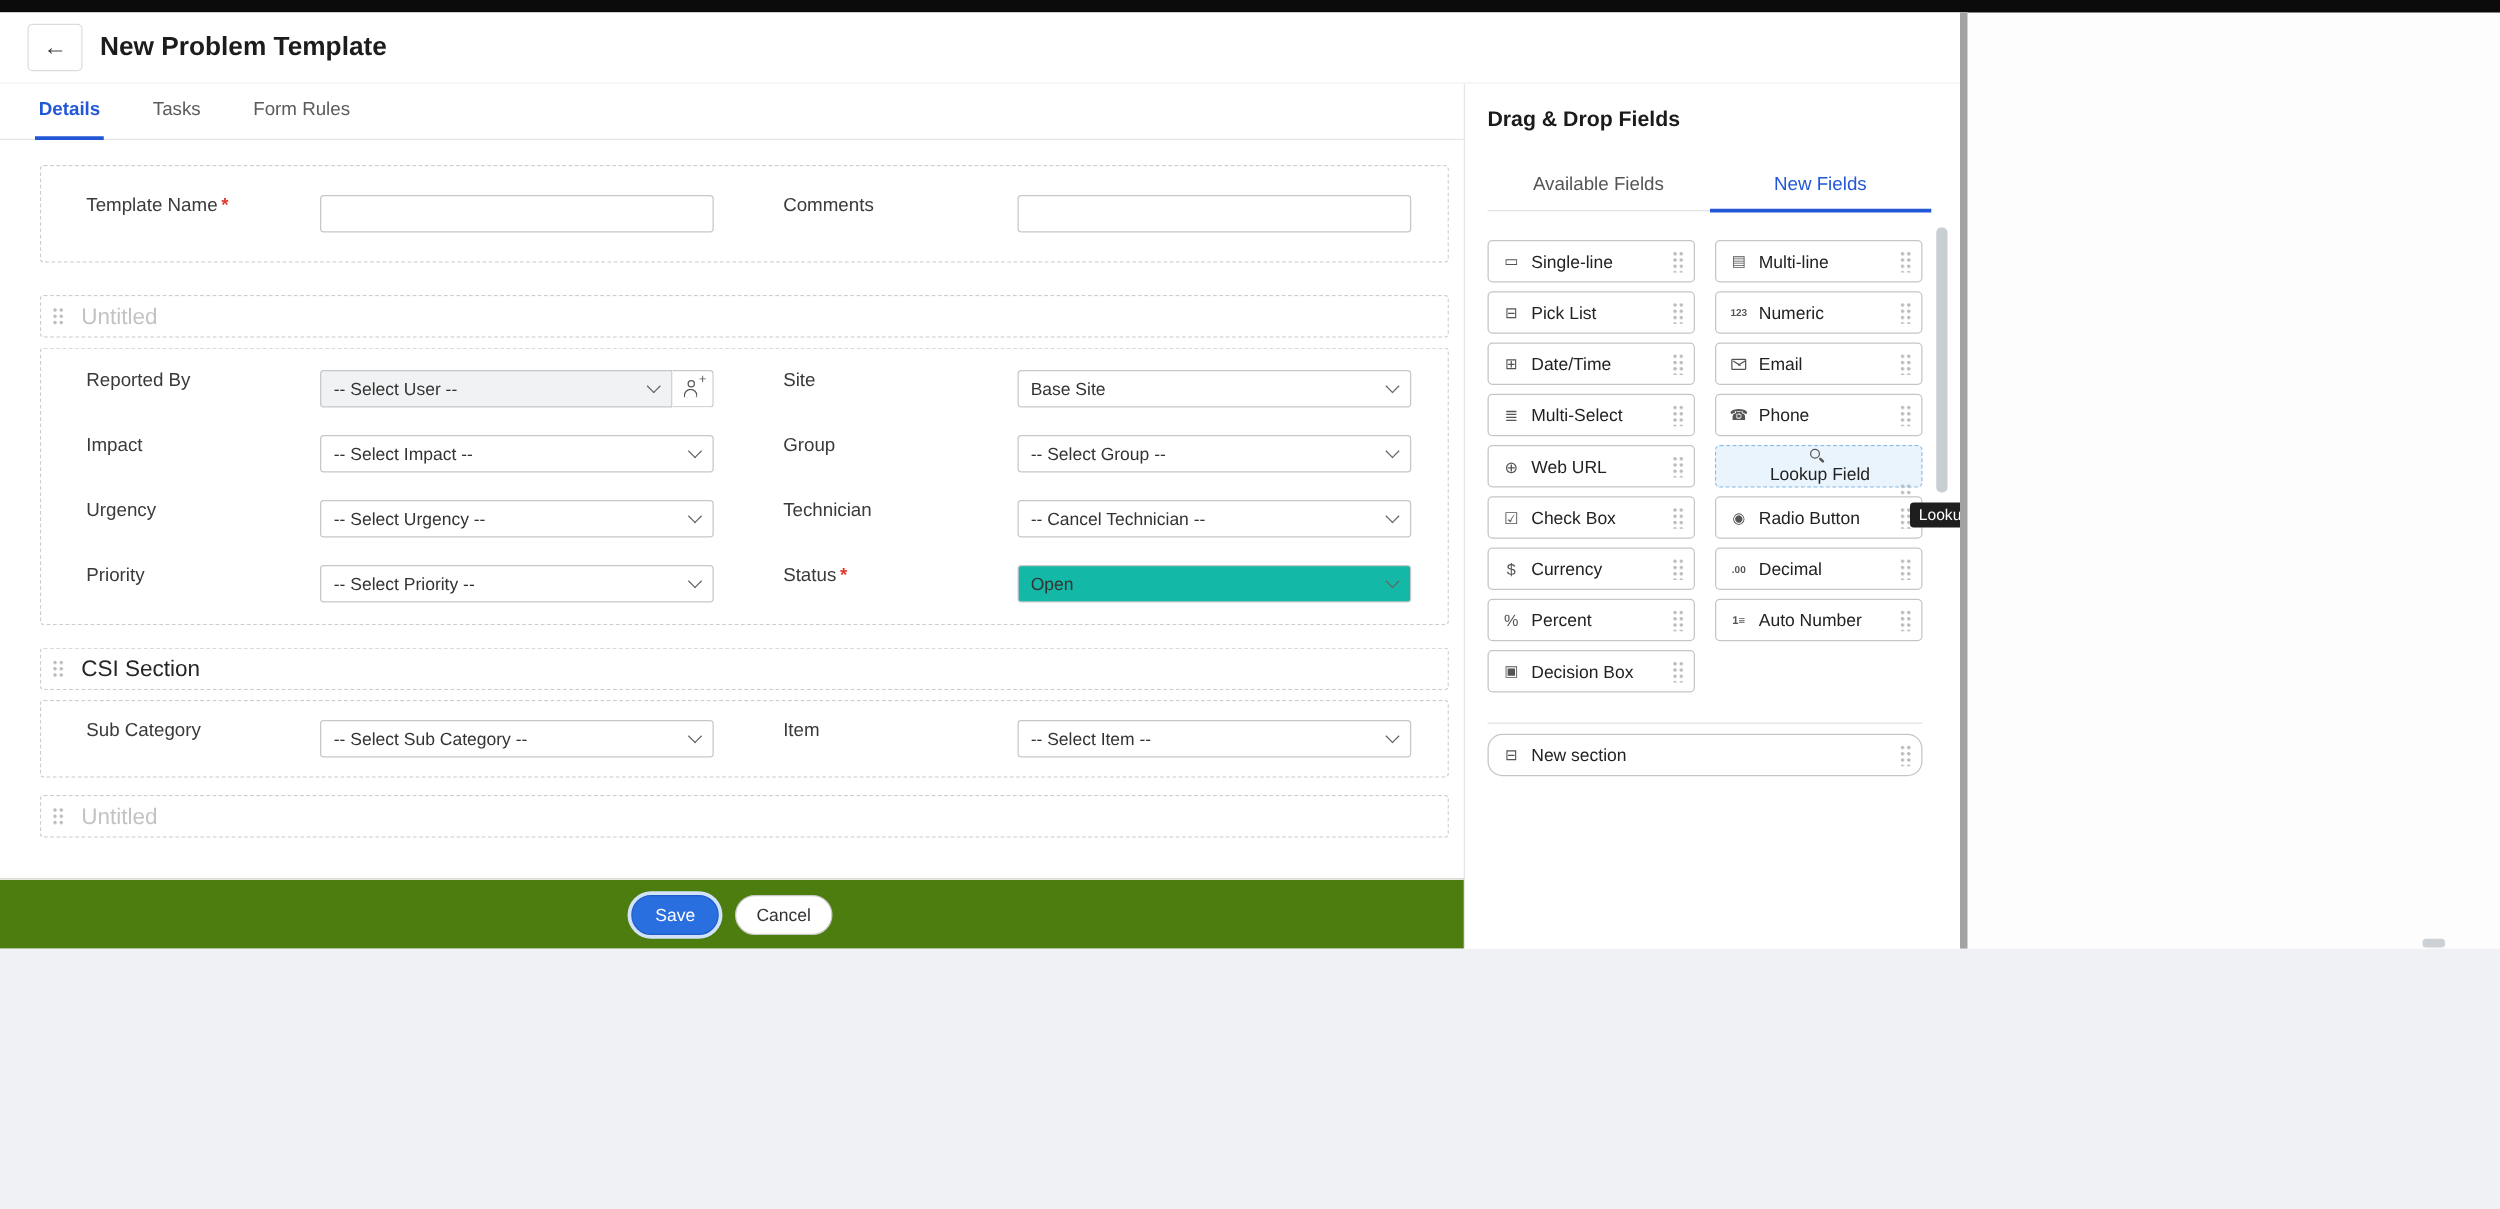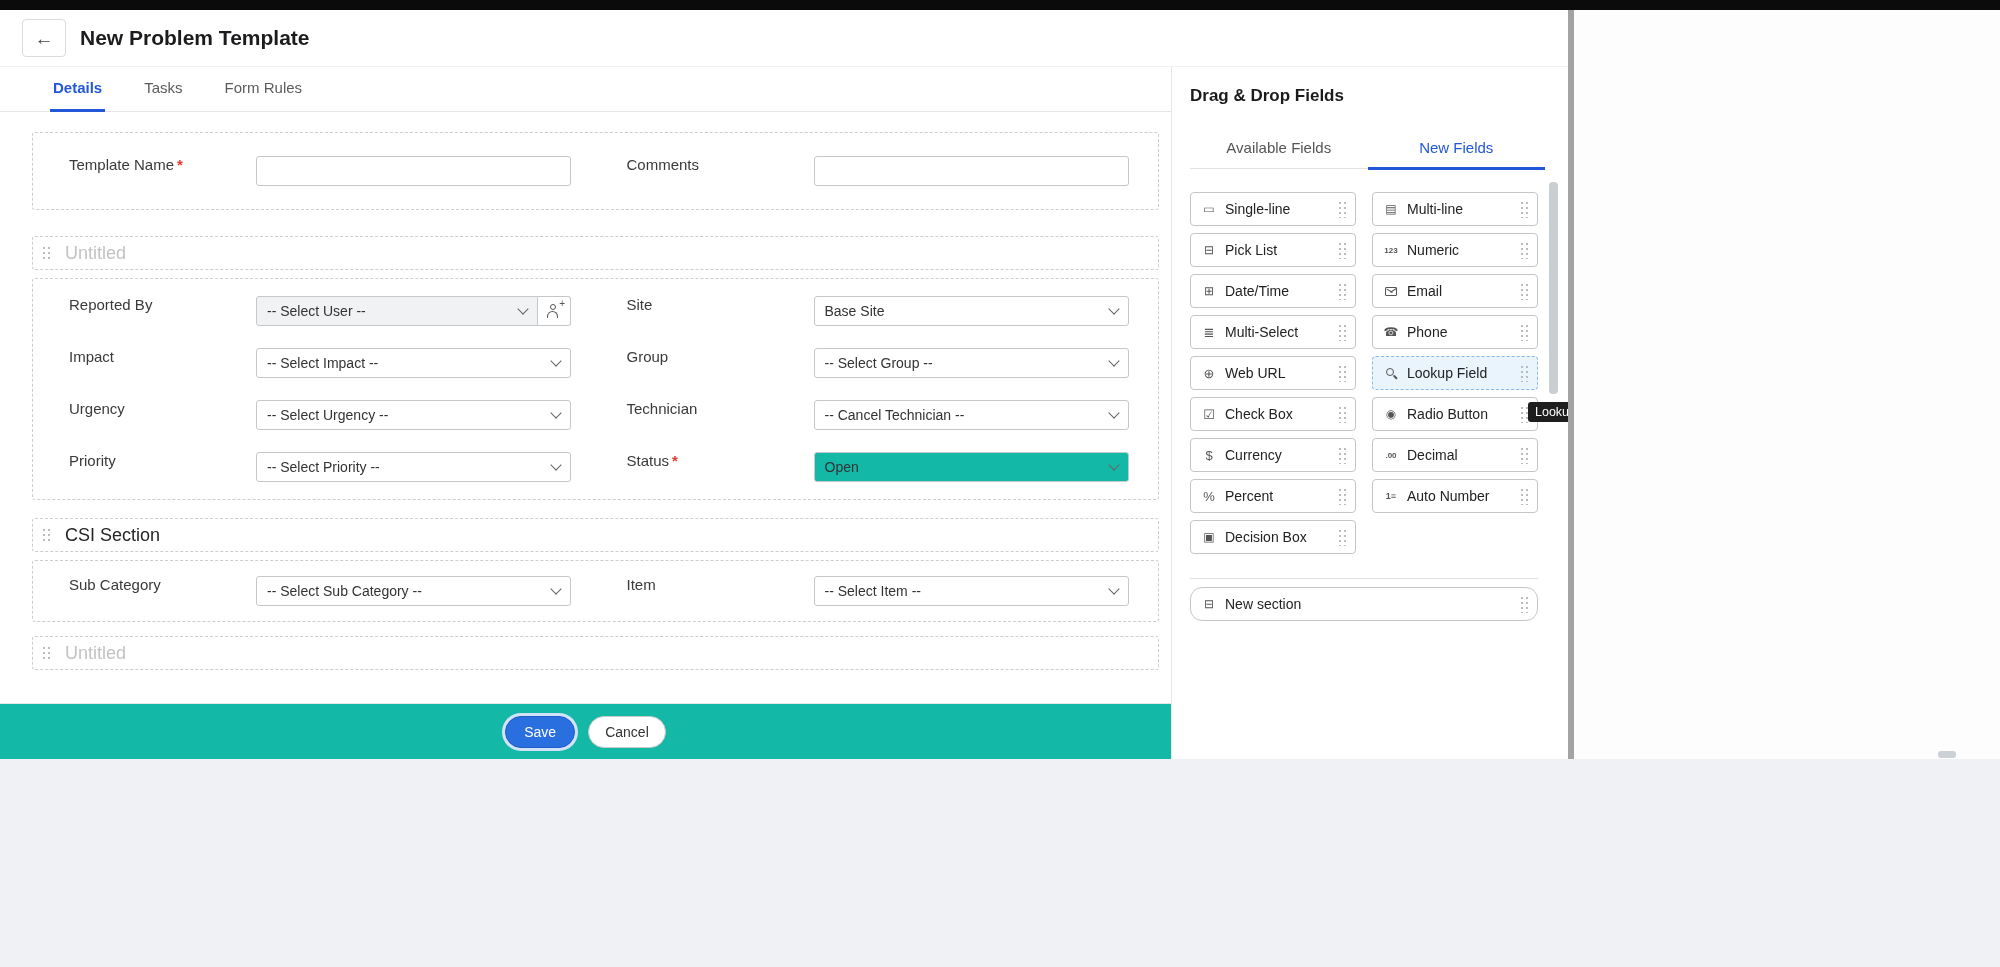--- a/index.html
+++ b/index.html
@@ -17,21 +17,21 @@
             border-radius:4px;display:flex;align-items:center;justify-content:center;cursor:pointer;padding:0;}
   .back-arrow-icon{font-size:19px;color:#444;line-height:1;}
   .back-arrow-icon::before{content:"\2190";}
   .page-title{position:absolute;left:80px;top:0;height:56px;line-height:56px;margin:0;
               font-size:21px;font-weight:700;color:#1c1c1e;}
 
   .main{position:absolute;left:0;top:56px;width:100%;height:693px;}
 
   
   .left-panel{position:absolute;left:0;top:0;width:1172px;height:100%;background:#fff;border-right:1px solid #e5e6e8;box-sizing:border-box;}
-  .tabs{position:absolute;left:0;top:0;right:0;height:46px;border-bottom:1px solid #e5e5e5;display:flex;padding-left:50px;box-sizing:border-box;}
+  .tabs{position:absolute;left:0;top:0;right:0;height:46px;border-bottom:1px solid #e5e5e5;display:flex;padding-left:28px;box-sizing:border-box;}
   .tab{margin-right:36px;display:flex;align-items:center;font-size:15px;color:#5b5b5b;
        border-bottom:3px solid transparent;margin-bottom:-1px;padding:0 3px;cursor:pointer;}
   .tab.active{color:#2257d7;font-weight:700;border-bottom-color:#2257d7;}
 
   .form-scroll{position:absolute;left:0;top:46px;right:0;bottom:55px;overflow:hidden;padding:20px 12px 0 32px;box-sizing:border-box;}
   .dash-box{border:1px dashed #cdcdcd;border-radius:3px;background:#fff;box-sizing:border-box;}
   .top-box{padding:23px 24px 23px 36px;margin-bottom:26px;}
   .fgrid{display:grid;grid-template-columns:1fr 1fr;column-gap:50px;row-gap:22px;}
   .field{display:flex;}
   .field>label{width:187px;flex:none;font-size:15px;color:#3a3a3a;display:flex;gap:3px;align-items:flex-start;}
@@ -58,42 +58,42 @@
   .sec-head{height:34px;display:flex;align-items:center;gap:13px;padding-left:9px;margin-bottom:8px;}
   .sec-title{font-size:18px;color:#262626;}
   .sec-head.muted .sec-title{color:#c3c3c3;}
   .sec-body{padding:17px 24px 17px 36px;margin-bottom:18px;}
   .sec-body.csi{padding-top:15px;padding-bottom:15px;margin-bottom:14px;}
 
   .grip{width:10px;height:14px;flex:none;cursor:grab;
         background-image:radial-gradient(circle at 2px 2px,#b9bcbf 1.2px,transparent 1.5px);
         background-size:5px 5px;}
 
-  .form-footer{position:absolute;left:0;right:0;bottom:0;height:55px;background:#14b8a6;border-top:1px solid #e7e7e7;
+  .form-footer{position:absolute;left:0;right:0;bottom:0;height:55px;background:#4d7c0f;border-top:1px solid #e7e7e7;
                display:flex;align-items:center;justify-content:center;gap:13px;}
   .save-btn{background:#2a6fe0;border:1px solid #1f5ec9;color:#fff;border-radius:17px;padding:7px 18px;font-size:14px;
             font-family:inherit;cursor:pointer;box-shadow:0 0 0 3px #d2e2f9;}
   .cancel-btn{background:#fff;border:1px solid #c9c9c9;color:#333;border-radius:17px;padding:7px 16px;font-size:14px;
               font-family:inherit;cursor:pointer;}
 
   
   .sidebar{position:absolute;left:1172px;top:0;width:396px;height:100%;box-sizing:border-box;padding-left:18px;background:#fff;}
   .sb-title{margin:20px 0 0;font-size:17px;font-weight:700;color:#1b1b1b;}
   .sb-tabs{display:flex;width:355px;margin-top:21px;height:42px;border-bottom:1px solid #e2e2e2;box-sizing:border-box;}
   .sb-tab{flex:1;display:flex;align-items:center;justify-content:center;font-size:15px;color:#555;
           border-bottom:3px solid transparent;margin-bottom:-2px;cursor:pointer;}
   .sb-tab.active{color:#2257d7;border-bottom-color:#2257d7;}
 
   .fgrid2{display:grid;grid-template-columns:166px 166px;gap:7px 16px;margin-top:23px;}
   .fbtn{height:34px;border:1px solid #c3c5c8;border-radius:4px;background:#fff;display:flex;align-items:center;
         padding:0 7px 0 9px;box-sizing:border-box;cursor:grab;}
   .fbtn .fico{width:18px;flex:none;color:#555;font-size:12px;display:flex;align-items:center;justify-content:center;margin-right:7px;}
   .fbtn .flab{font-size:14px;color:#222;white-space:nowrap;}
   .fbtn .grip{margin-left:auto;height:17px;}
-  .fbtn.hl{background:#eaf4fd;border:1px dashed #8abae4;}
+  .fbtn.hl{background:#eaf4fd;border:1px dashed #8abae4;flex-direction:column;}
   .wide{width:348px;}
   .sb-divider{width:348px;border-top:1px solid #e2e2e2;margin-top:24px;}
   .new-sec{margin-top:8px;border-radius:12px;}
 
   
   .i-single::before{content:"\25AD";}
   .i-multiline::before{content:"\25A4";}
   .i-picklist::before{content:"\229F";}
   .i-numeric::before{content:"123";font-size:8px;font-weight:700;letter-spacing:0;}
   .i-date::before{content:"\229E";}

